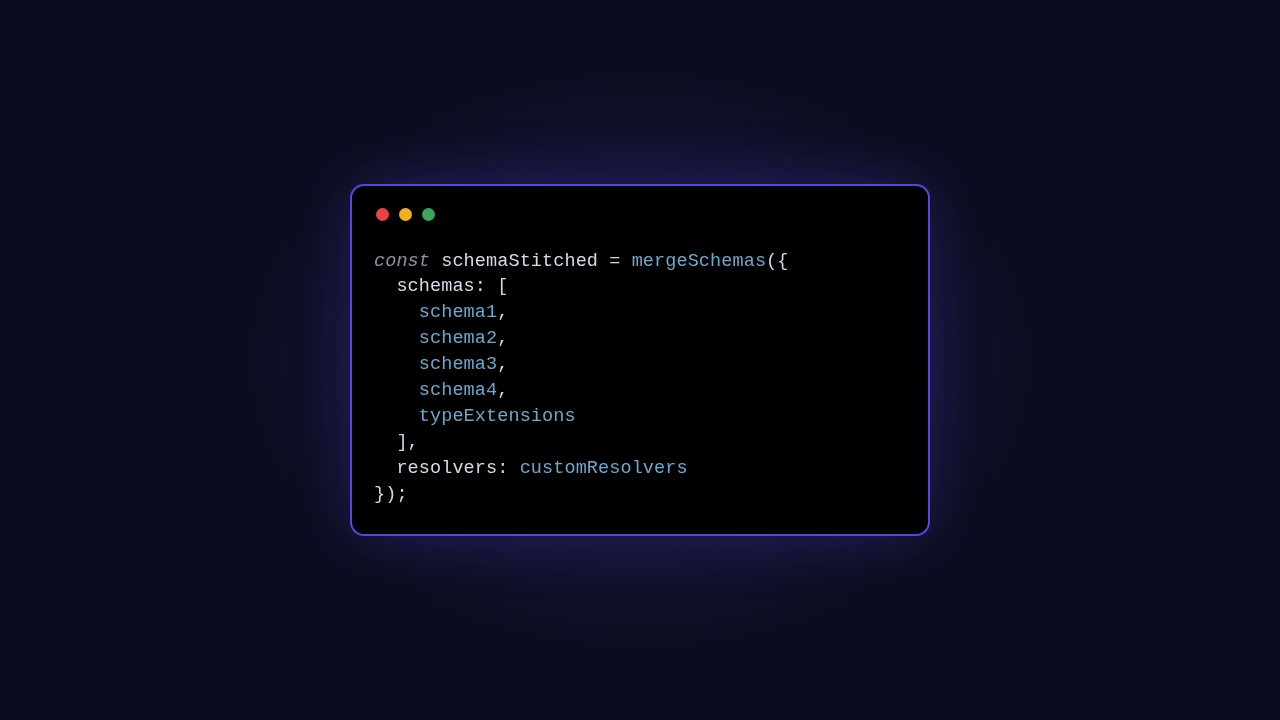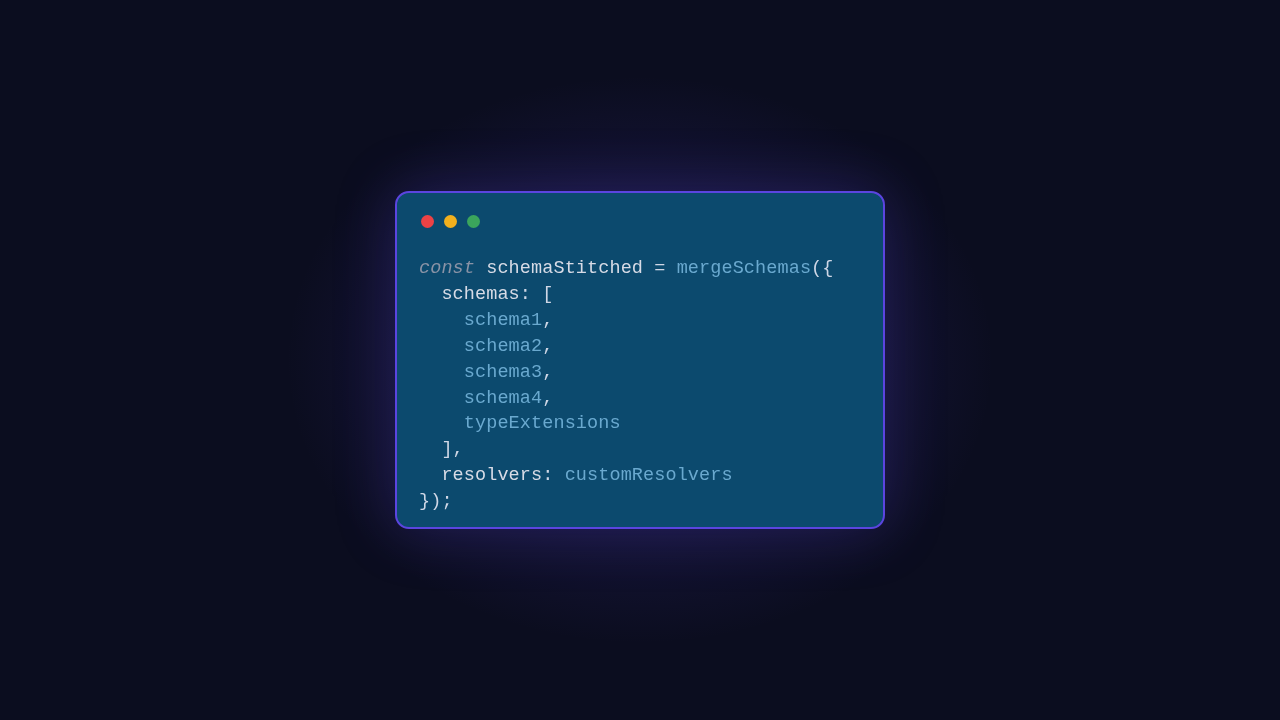--- a/index.html
+++ b/index.html
@@ -22,26 +22,26 @@
     content: "";
     position: absolute;
     inset: -140px;
     background: radial-gradient(ellipse at center, rgba(98, 74, 242, 0.35) 0%, rgba(98, 74, 242, 0.12) 35%, rgba(11, 13, 31, 0) 65%);
     z-index: 0;
     pointer-events: none;
   }
   .window {
     position: relative;
     z-index: 1;
-    width: 490px;
-    background: #0c4a6e;
+    width: 580px;
+    background: #000000;
     border: 2px solid #5b45e0;
     border-radius: 14px;
     box-shadow: 0 0 60px rgba(90, 70, 220, 0.25);
-    padding: 22px 22px 12px 22px;
+    padding: 22px 22px 27px 22px;
   }
   .traffic-lights {
     display: flex;
     gap: 10px;
     margin-bottom: 28px;
     padding-left: 2px;
   }
   .light {
     width: 13px;
     height: 13px;

